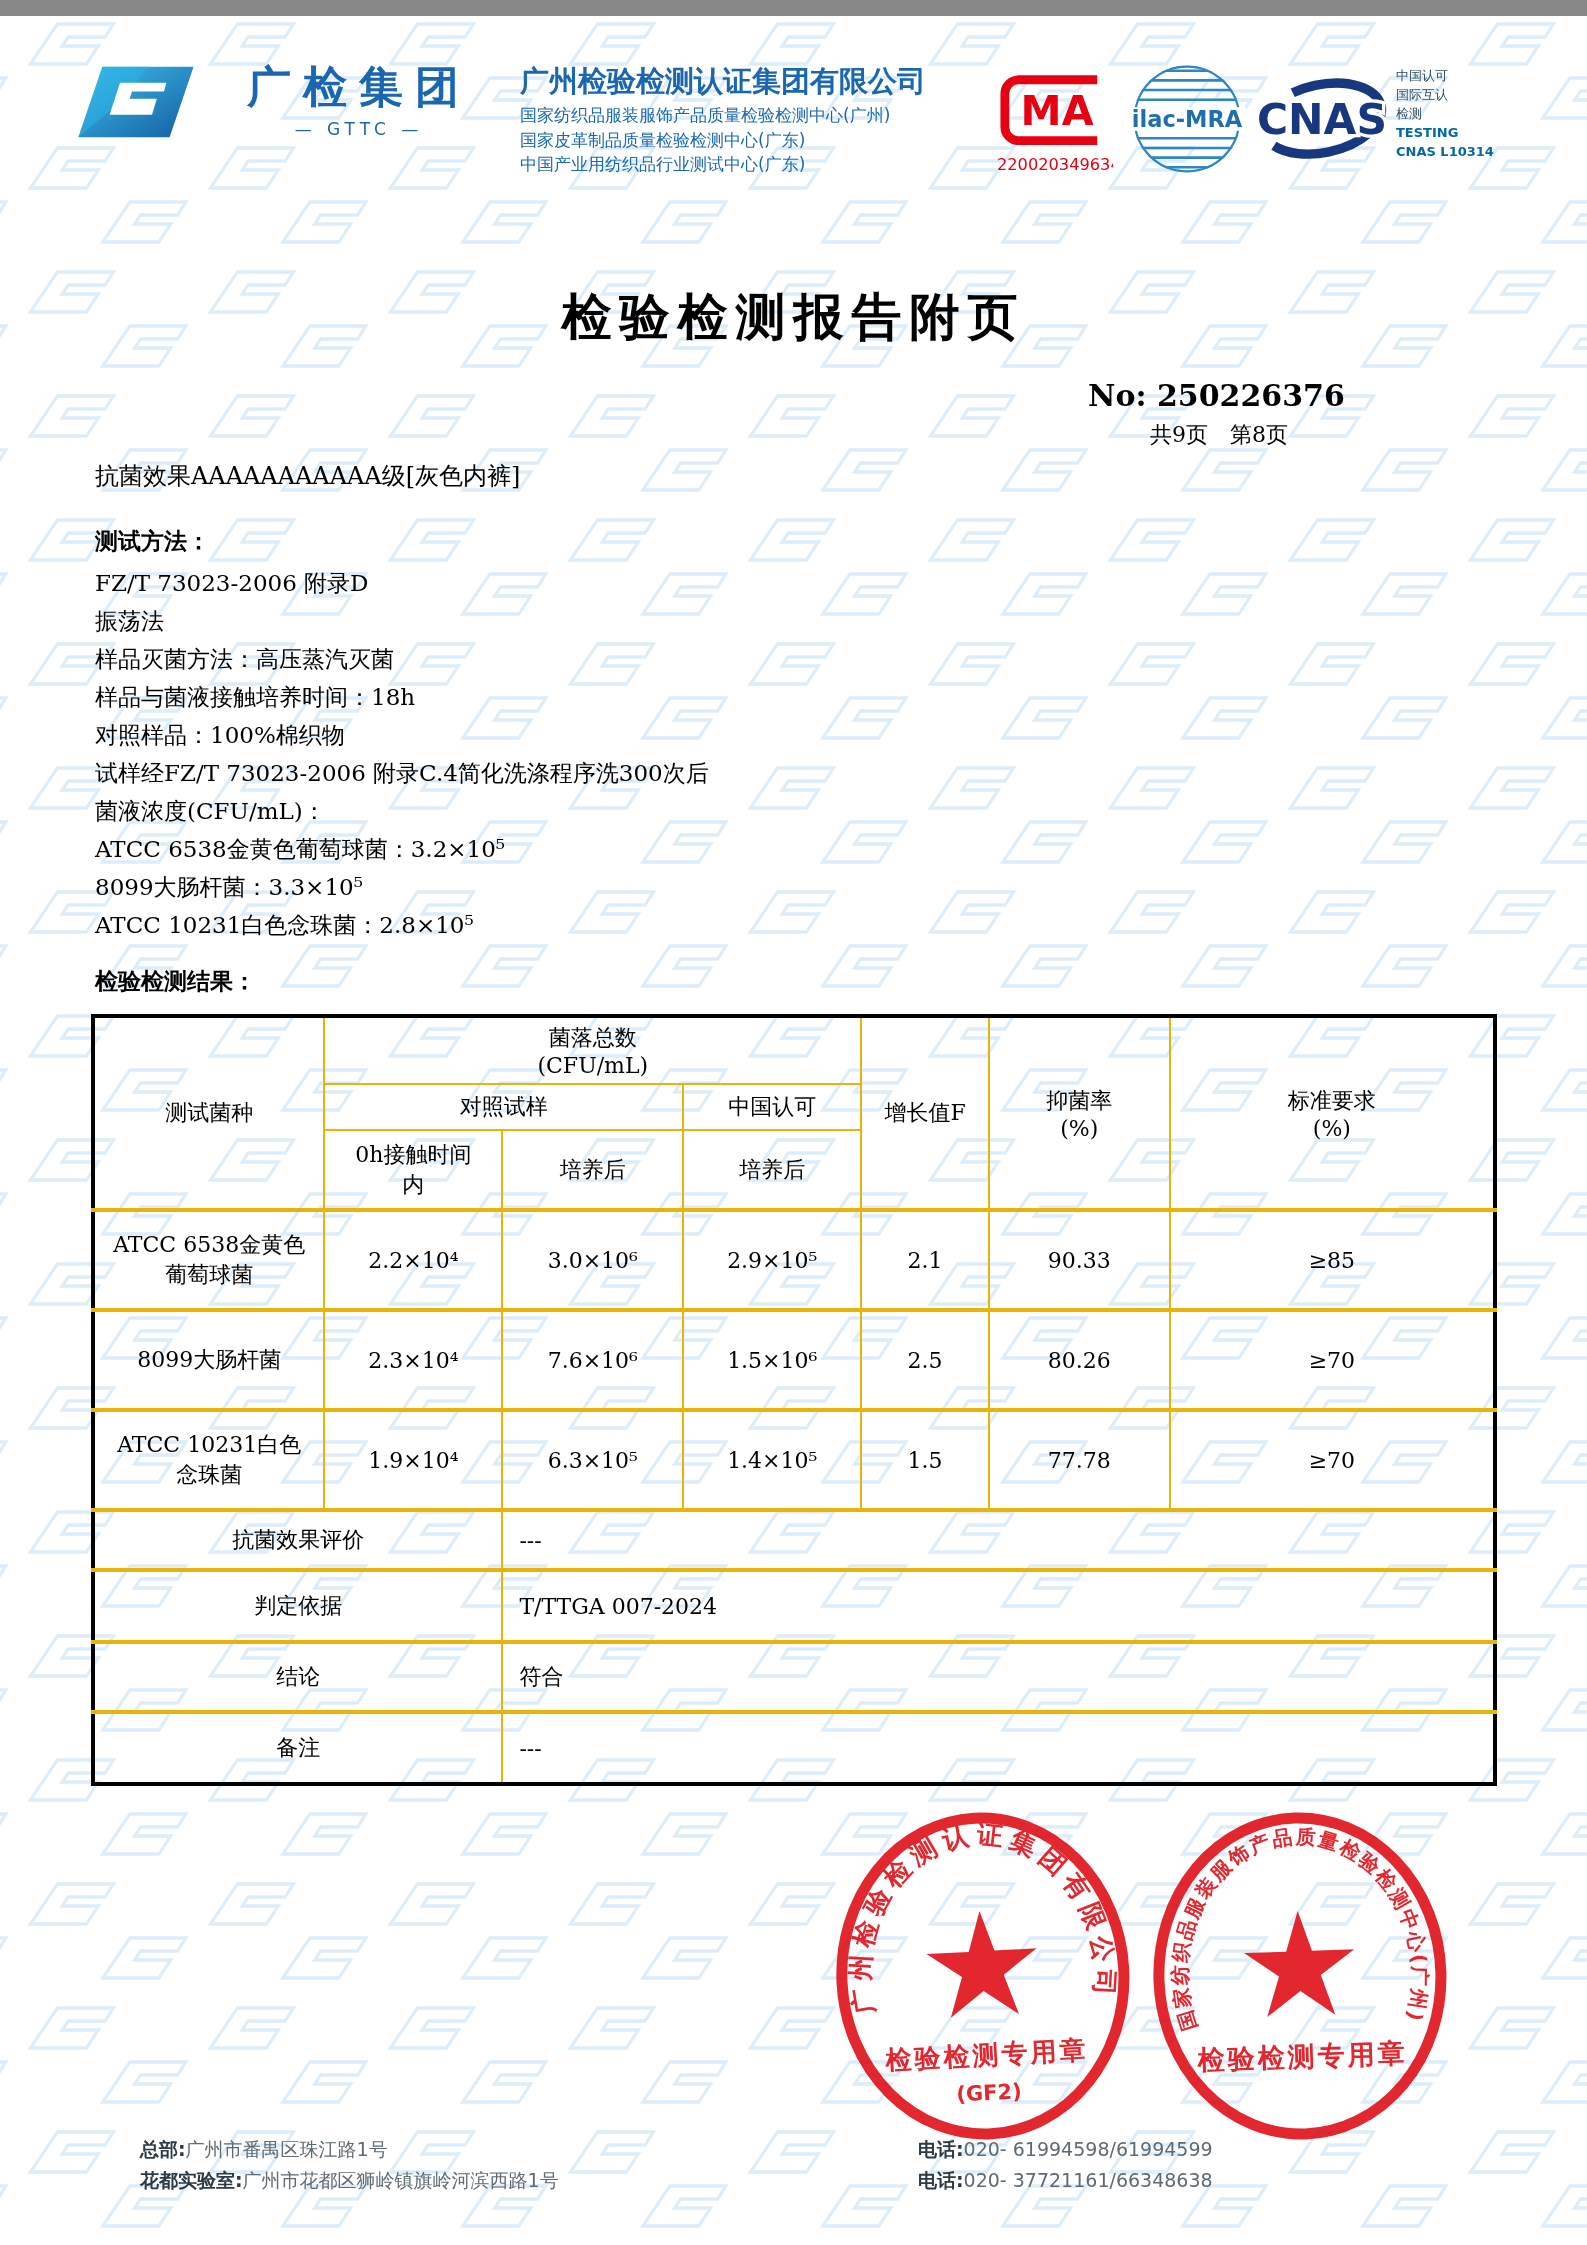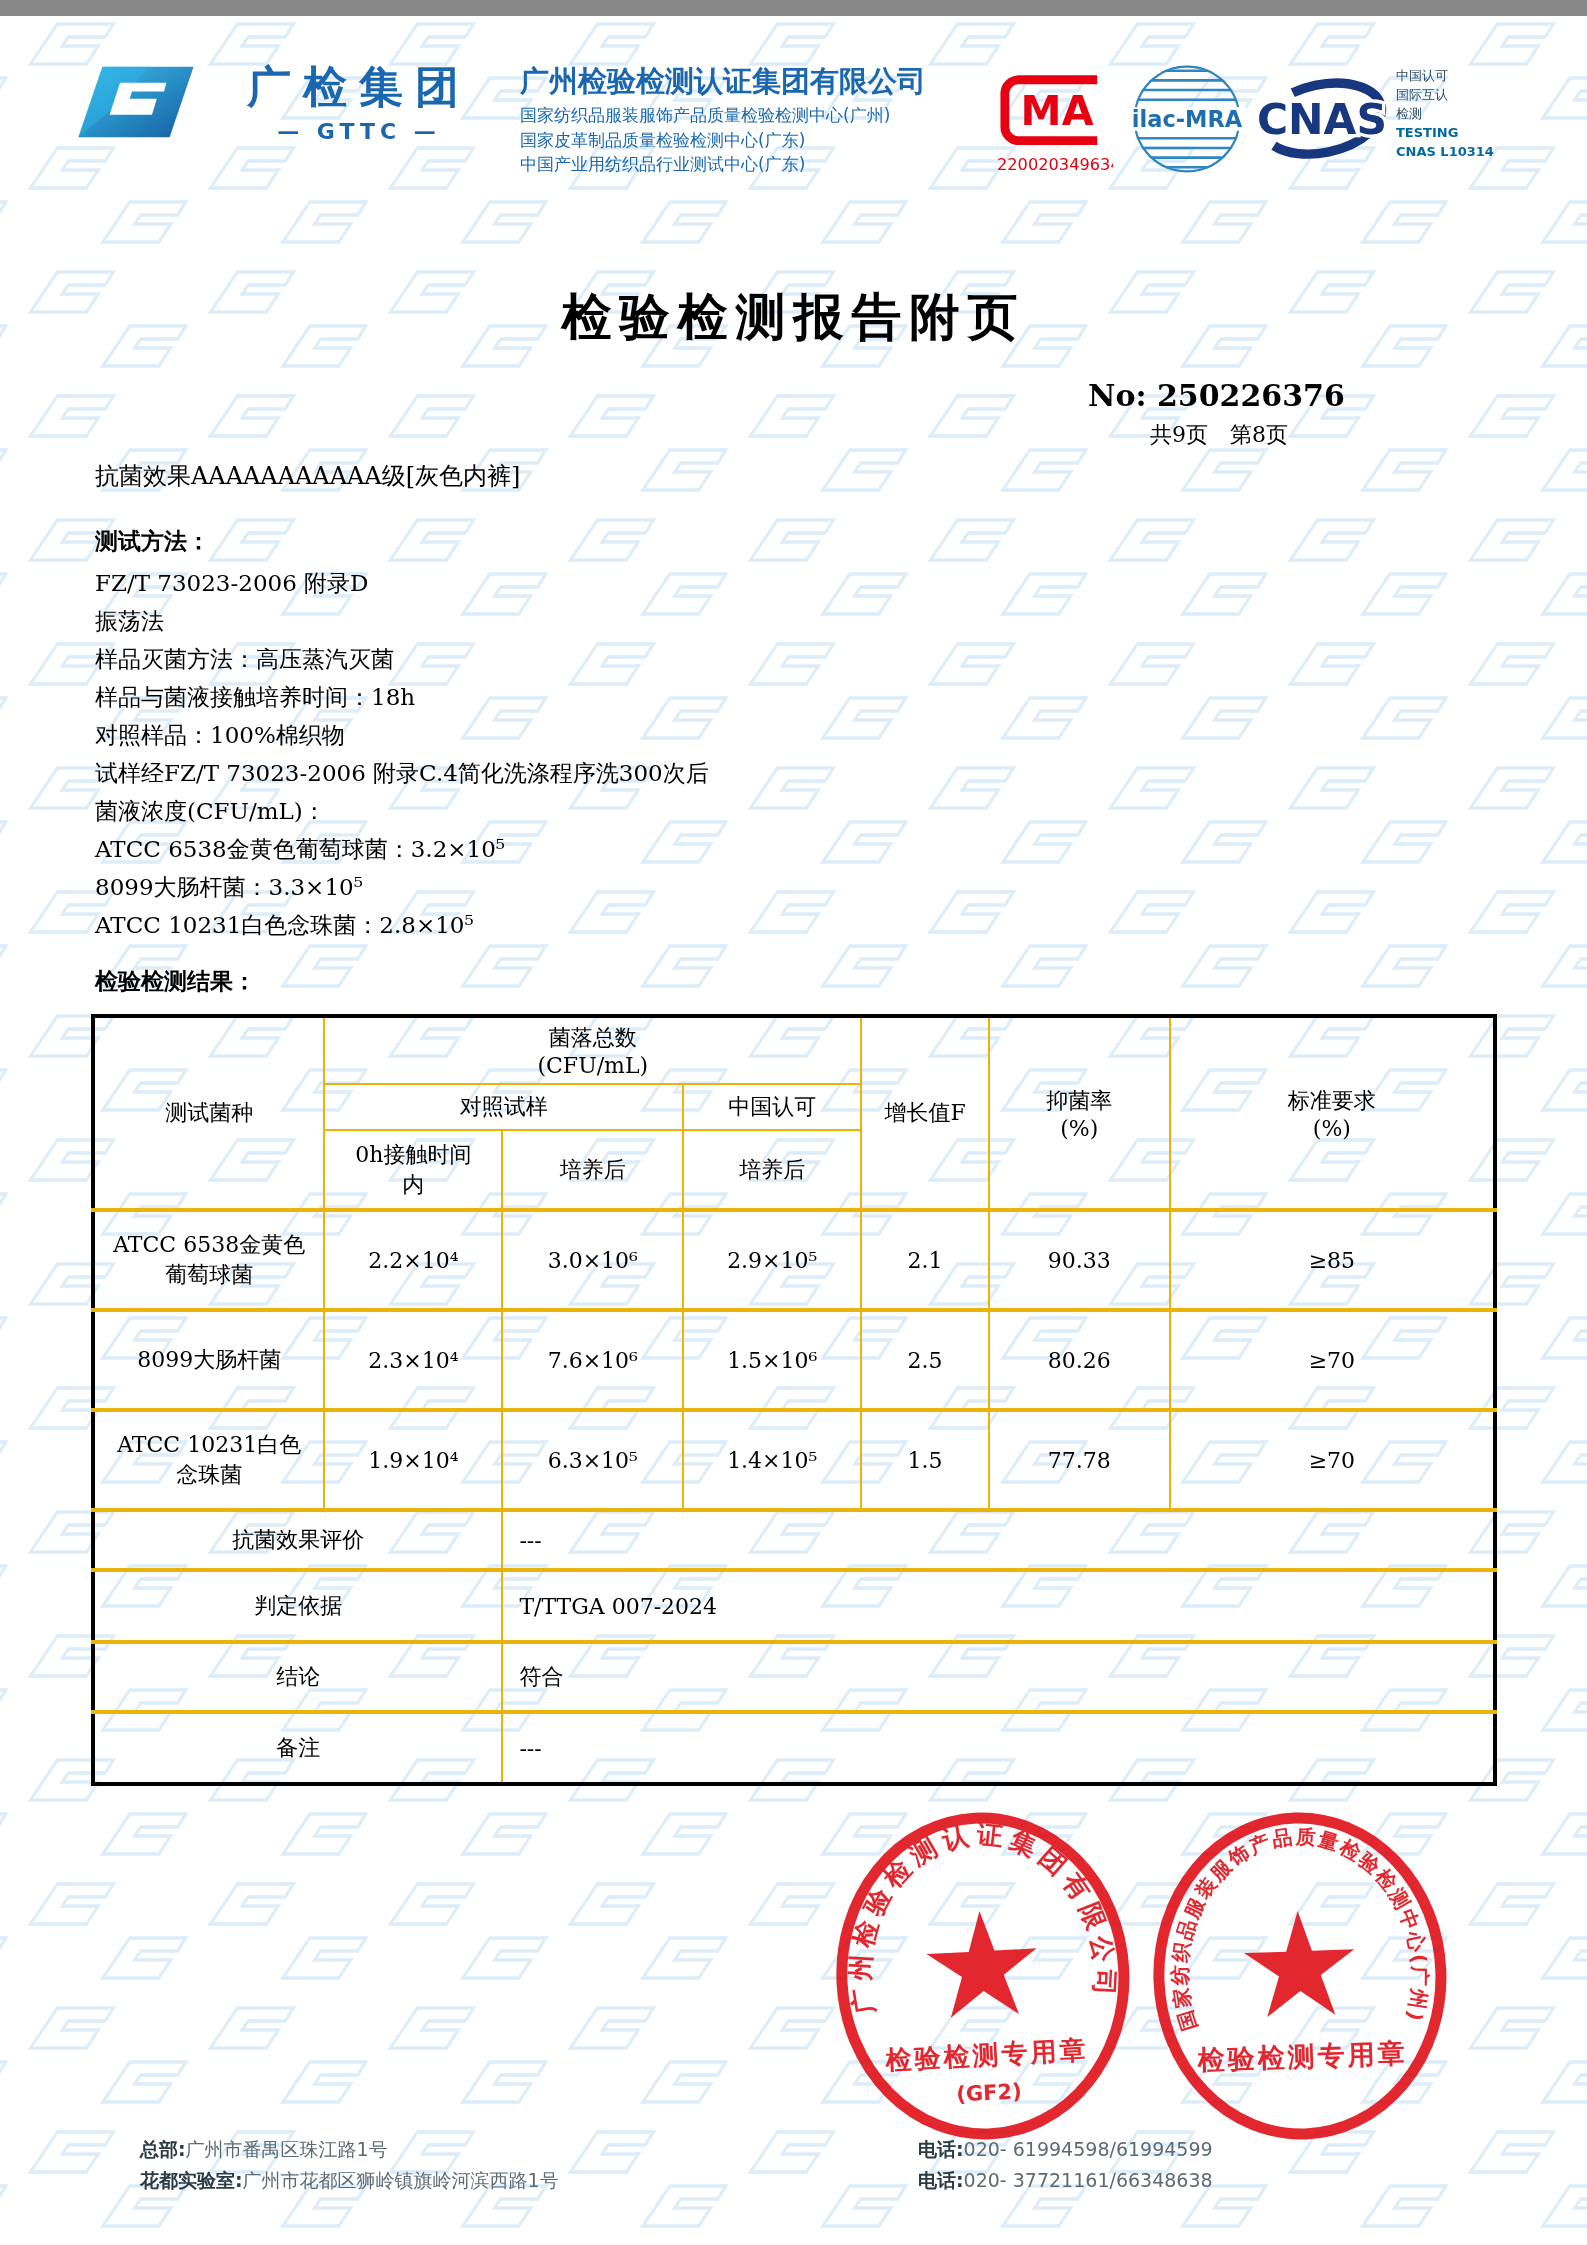--- a/index.html
+++ b/index.html
@@ -6,21 +6,21 @@
   body { background:#888; font-family:"DejaVu Serif","Liberation Serif",serif; }
   .page { position:relative; width:1587px; height:2245px; background:#fff; margin:16px auto; overflow:hidden;padding-left:8px; }
   .wm { position:absolute; left:0; top:0; z-index:0; }
   .layer { position:absolute; z-index:1; }
 
   
   .logo-mark { left:72px; top:46px; width:128px; height:80px; }
   .logo-text { left:206px; top:42px; width:306px; text-align:center; color:#1a67b0;
                font-family:"DejaVu Sans","Liberation Sans",sans-serif; }
   .logo-cn { font-size:44px; font-weight:bold; letter-spacing:12px; white-space:nowrap; }
-  .logo-en { font-size:22px; font-weight:bold; letter-spacing:5px; margin-top:2px; }
+  .logo-en { font-size:17px; font-weight:normal; letter-spacing:5px; margin-top:2px; }
   .company { left:520px; top:46px; color:#1a67b0; font-family:"DejaVu Sans","Liberation Sans",sans-serif; }
   .company-name { font-size:29px; font-weight:bold; }
   .company-sub { font-size:17px; line-height:21.5px; margin-top:3px; }
   .cma-box { left:995px; top:52px; }
   .ilac-box { left:1128px; top:44px; }
   .cnas-box { left:1256px; top:56px; }
   .accred { left:1396px; top:50px; font-family:"DejaVu Sans","Liberation Sans",sans-serif;
             font-size:13px; line-height:19px; color:#2c4a63; }
   .accred .b { font-weight:bold; color:#0369a1; }
 

